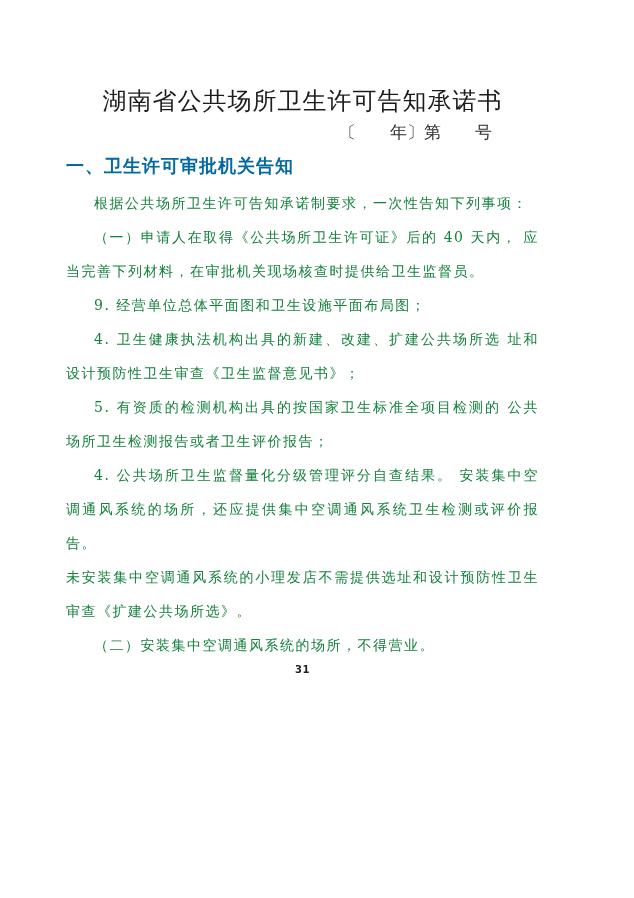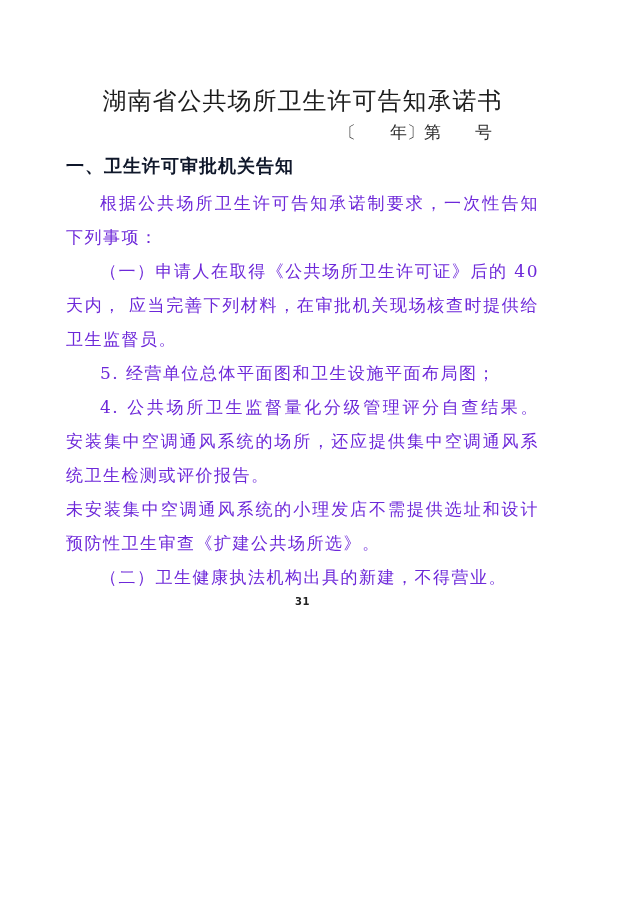--- a/index.html
+++ b/index.html
@@ -35,32 +35,32 @@
     color: #2a2a2a;
     white-space: pre;
   }
   .section-heading {
     margin-top: 8px;
     font-family: "DejaVu Sans", "Liberation Sans", sans-serif;
     font-weight: 700;
     font-size: 18px;
     line-height: 26px;
     letter-spacing: 1px;
-    color: #0f172a;
+    color: #0369a1;
   }
   .doc-body {
     margin-top: 7px;
   }
   .para {
     margin: 0;
-    font-size: 17px;
+    font-size: 14px;
     line-height: 34px;
     letter-spacing: 1.5px;
     text-align: justify;
-    color: #6d28d9;
+    color: #15803d;
   }
   .para.indent {
     text-indent: 2em;
   }
   .page-number {
     margin-top: 1px;
     text-align: center;
     font-family: "DejaVu Sans", "Liberation Sans", sans-serif;
     font-weight: 700;
     font-size: 10px;
@@ -75,20 +75,22 @@
 <div class="page">
   <div class="title">湖南省公共场所卫生许可告知承诺书</div>
 
   <div class="doc-number">〔　　年〕第　　号</div>
 
   <div class="section-heading">一、卫生许可审批机关告知</div>
 
   <div class="doc-body" id="para-container">
       <p class="para indent">根据公共场所卫生许可告知承诺制要求，一次性告知下列事项：</p>
       <p class="para indent">（一）申请人在取得《公共场所卫生许可证》后的 40 天内， 应当完善下列材料，在审批机关现场核查时提供给卫生监督员。</p>
-      <p class="para indent">5. 经营单位总体平面图和卫生设施平面布局图；</p>
+      <p class="para indent">9. 经营单位总体平面图和卫生设施平面布局图；</p>
+      <p class="para indent">4. 卫生健康执法机构出具的新建、改建、扩建公共场所选 址和设计预防性卫生审查《卫生监督意见书》；</p>
+      <p class="para indent">5. 有资质的检测机构出具的按国家卫生标准全项目检测的 公共场所卫生检测报告或者卫生评价报告；</p>
       <p class="para indent">4. 公共场所卫生监督量化分级管理评分自查结果。 安装集中空调通风系统的场所，还应提供集中空调通风系统卫生检测或评价报告。</p>
       <p class="para">未安装集中空调通风系统的小理发店不需提供选址和设计预防性卫生审查《扩建公共场所选》。</p>
-      <p class="para indent">（二）卫生健康执法机构出具的新建，不得营业。</p>
+      <p class="para indent">（二）安装集中空调通风系统的场所，不得营业。</p>
     </div>
 
   <div class="page-number">31</div>
 </div>
 
 </body></html>

